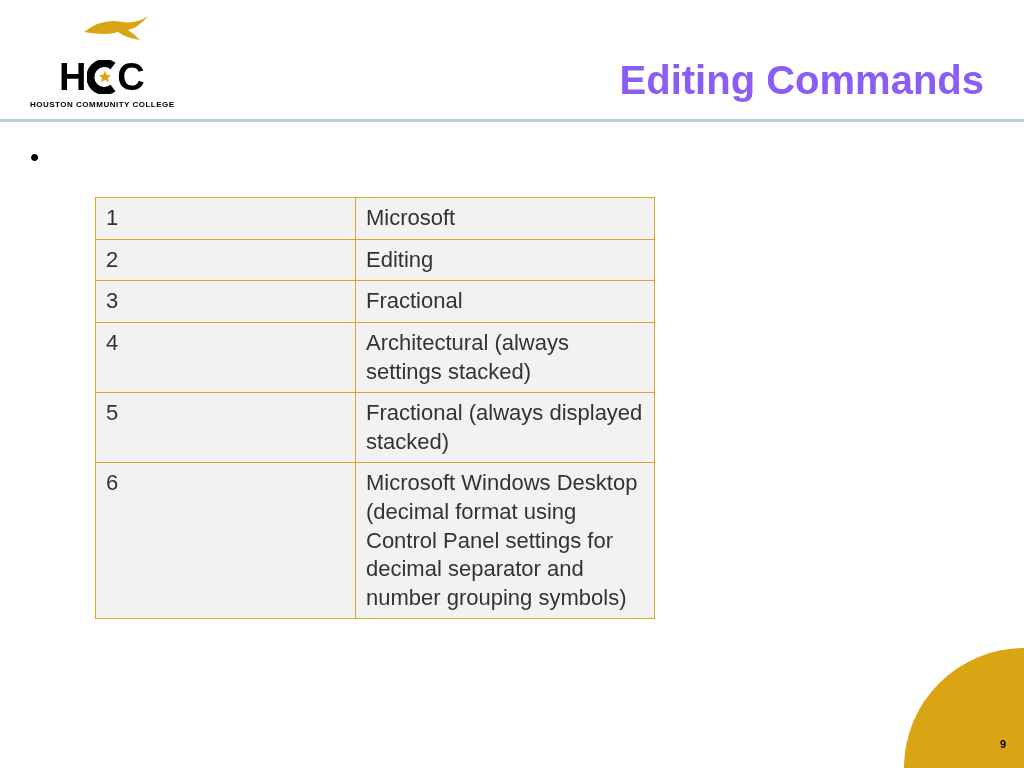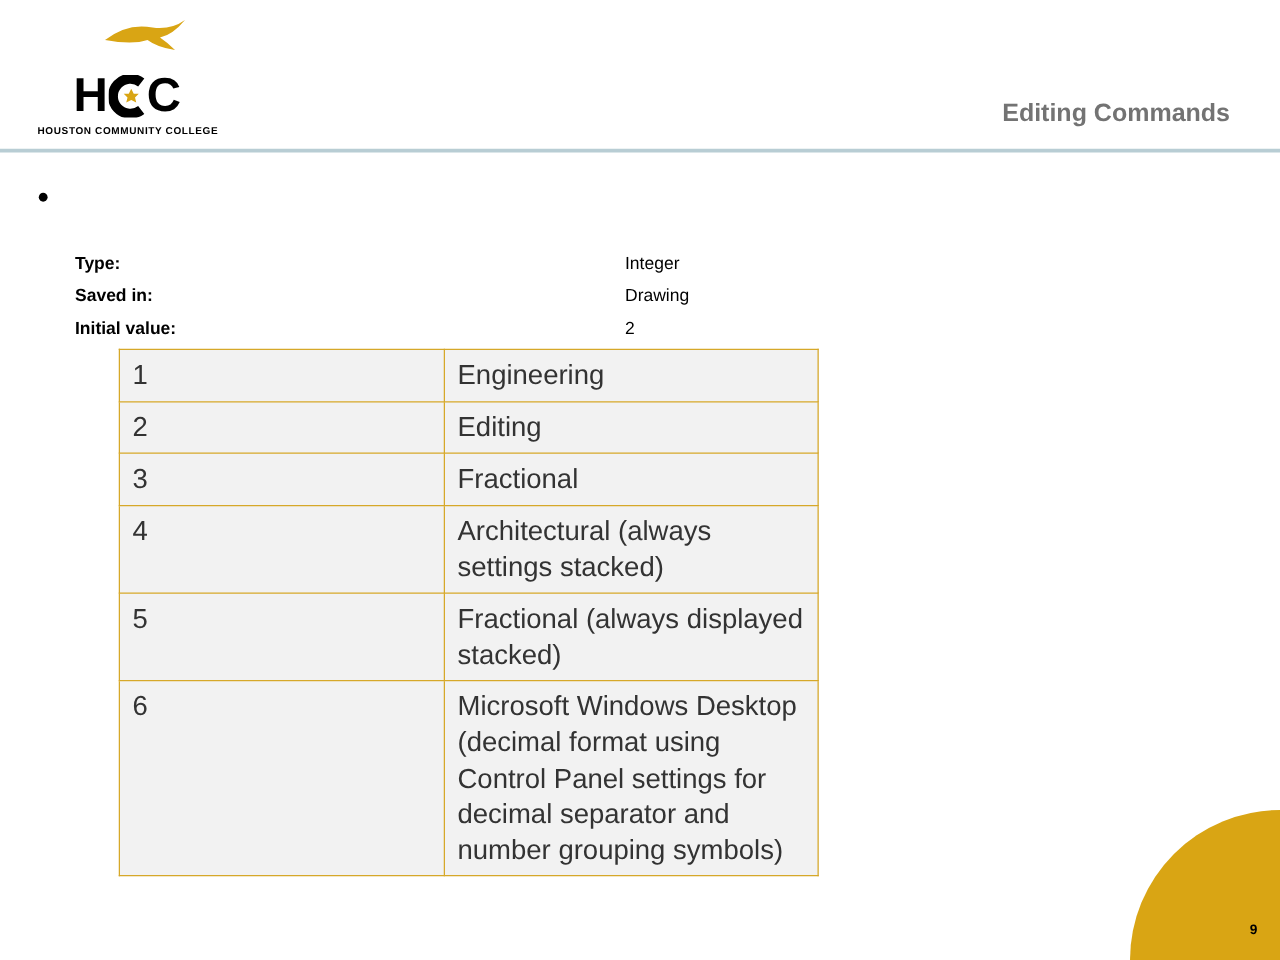--- a/index.html
+++ b/index.html
@@ -3,21 +3,21 @@
 <meta charset="utf-8">
 <style>
   * { margin:0; padding:0; box-sizing:border-box; }
   html,body { width:1024px; height:768px; font-family:Arial,Helvetica,sans-serif; background:#fff; overflow:hidden; position:relative; }
   .header { display:flex; align-items:flex-end; justify-content:space-between; padding:20px 40px 10px 30px; border-bottom:3px solid #b8cdd4; }
   .logo { display:flex; flex-direction:column; align-items:center; }
   .logo-top { position:relative; height:38px; width:140px; }
   .eagle { position:absolute; left:50px; top:-6px; }
   .logo-text { font-size:38px; font-weight:900; letter-spacing:1px; color:#000; line-height:1; display:flex; align-items:center; }
   .logo-sub { font-size:8px; font-weight:700; letter-spacing:0.5px; color:#000; margin-top:4px; text-align:right; }
-  .slide-title { font-size:20px; font-weight:700; color:#737373; padding-bottom:6px; }
+  .slide-title { font-size:40px; font-weight:700; color:#8b5cf6; padding-bottom:6px; }
   .body { padding:20px 30px 0 30px; }
   .bullet-row { display:flex; align-items:flex-start; font-size:28px; color:#000; margin-bottom:24px; }
   .bullet-dot { width:20px; flex:0 0 26px; text-align:left; font-size:26px; line-height:1.2; }
   .meta { margin-left:30px; margin-bottom:4px; }
   .meta-row { display:flex; font-size:14px; color:#000; padding:5px 0; }
   .meta-label { flex:0 0 440px; font-weight:700; }
   .meta-value { flex:1; font-weight:400; }
   .units-table { margin-left:65px; width:560px; border-collapse:collapse; }
   .units-table td { border:1px solid #d6a829; background:#f2f2f2; font-size:22px; color:#333; padding:6px 10px; vertical-align:top; line-height:1.3; }
   .units-table td.num { width:260px; }
@@ -47,40 +47,26 @@
   </div>
   <div class="slide-title">Editing Commands</div>
 </div>
 
 <div class="body">
 
   <div class="bullet-row">
     <div class="bullet-dot">•</div>
   </div>
 
-  <div class="meta">
-    <div class="meta-row">
-      <div class="meta-label">Type:</div>
-      <div class="meta-value">Integer</div>
-    </div>
-    <div class="meta-row">
-      <div class="meta-label">Saved in:</div>
-      <div class="meta-value">Drawing</div>
-    </div>
-    <div class="meta-row">
-      <div class="meta-label">Initial value:</div>
-      <div class="meta-value">2</div>
-    </div>
-  </div>
 
   <table class="units-table">
     <tbody>
         <tr>
       <td class="num">1</td>
-      <td>Engineering</td>
+      <td>Microsoft</td>
     </tr>
     <tr>
       <td class="num">2</td>
       <td>Editing</td>
     </tr>
     <tr>
       <td class="num">3</td>
       <td>Fractional</td>
     </tr>
     <tr>

